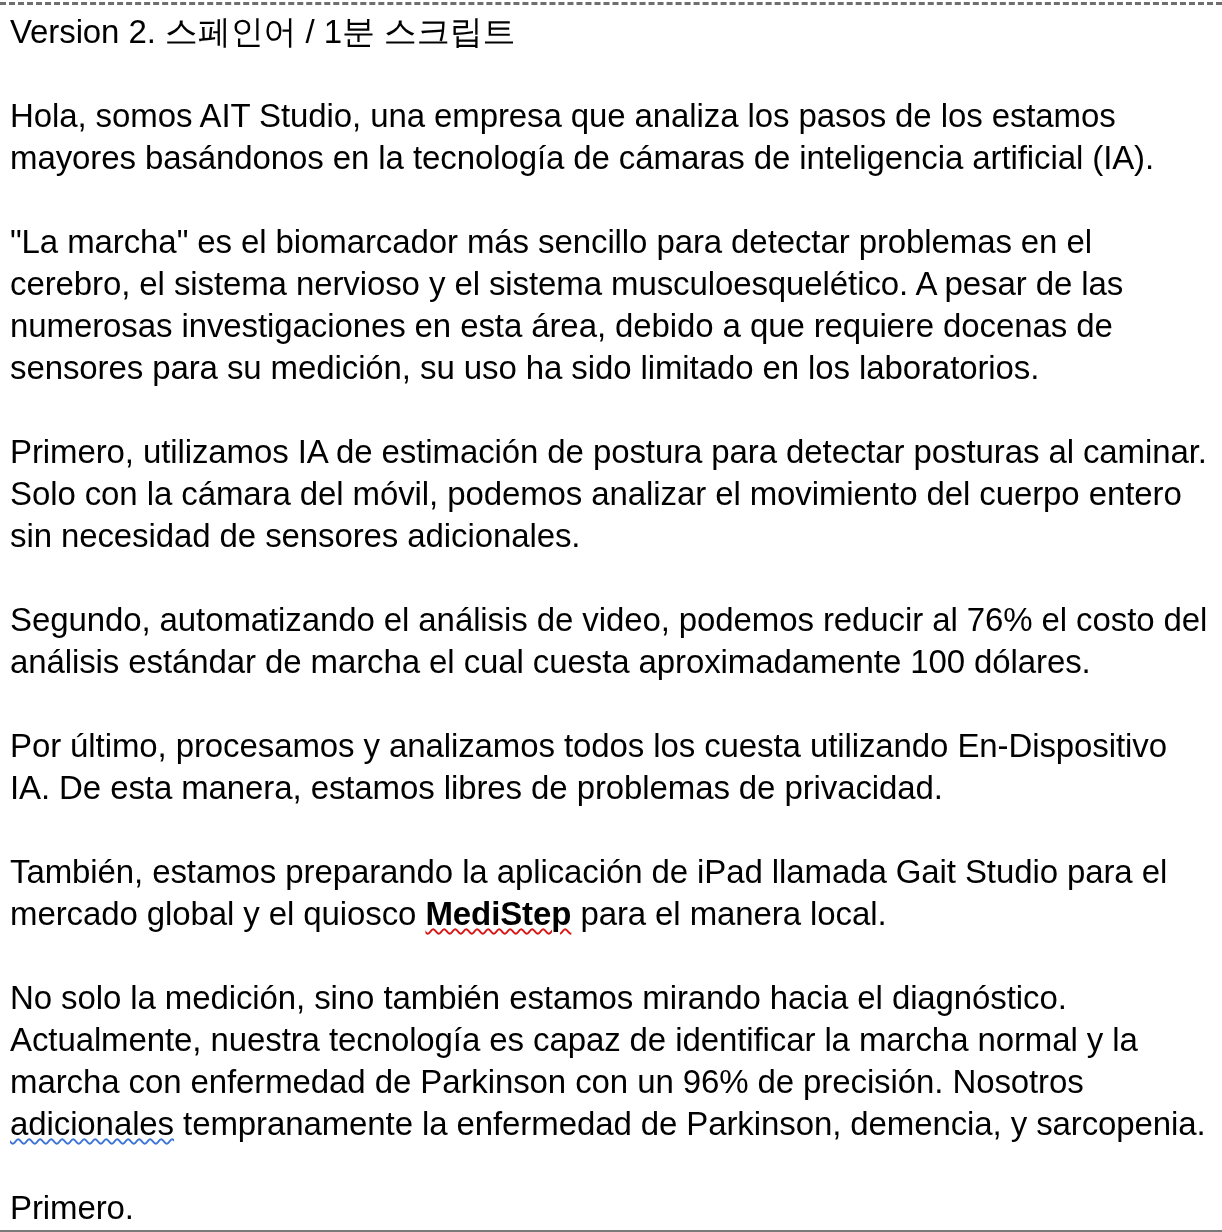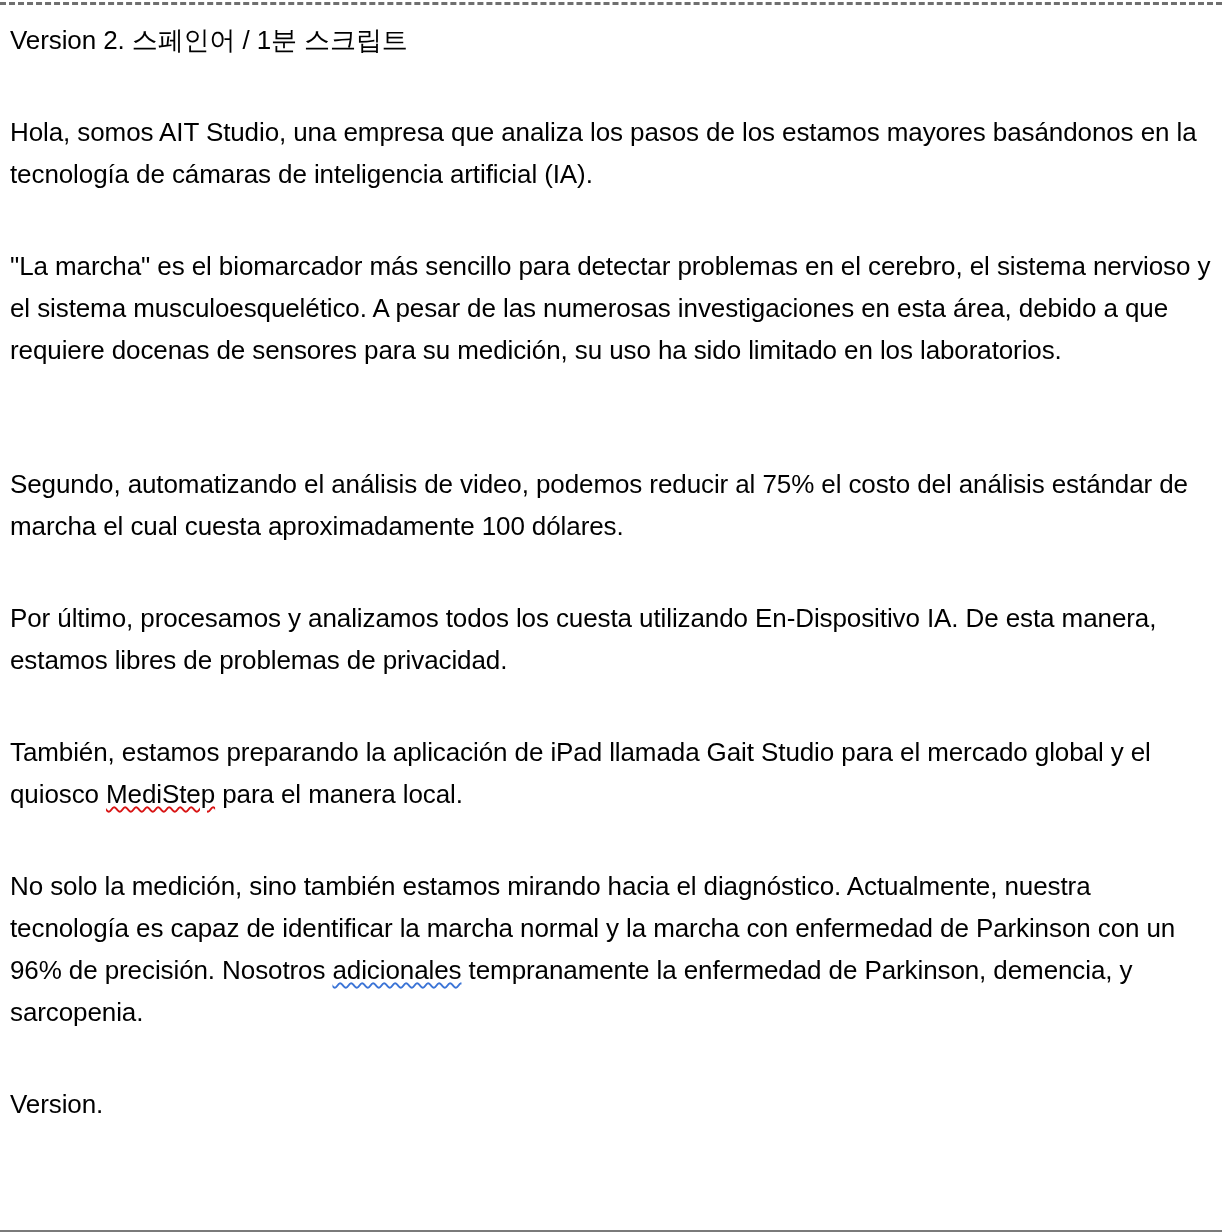--- a/index.html
+++ b/index.html
@@ -38,40 +38,41 @@
     height: 0;
     border-top: 2px solid #7a7a7a;
   }
   #doc-body {
     position: absolute;
     top: 11px;
     left: 10px;
     width: 1205px;
   }
   p.para {
-    margin: 8px 0 0 0;
-    font-size: 26px;
+    margin: 0 0 0 0;
+    font-size: 33px;
     line-height: 42px;
     letter-spacing: -0.1px;
     white-space: normal;
     word-spacing: 0px;
   }
   p.spacer {
     margin: 0;
     height: 42px;
     font-size: 28.5px;
     line-height: 42px;
   }
   
   .spell-error {
     text-decoration: underline;
     text-decoration-style: wavy;
     text-decoration-color: #d81313;
     text-decoration-thickness: 1.5px;
     text-underline-offset: 3px;
+    font-weight: bold;
   }
   
   .grammar-error {
     text-decoration: underline;
     text-decoration-style: wavy;
     text-decoration-color: #3b74d6;
     text-decoration-thickness: 1.5px;
     text-underline-offset: 3px;
   }
 </style>
@@ -89,42 +90,43 @@
     <p class="spacer">&nbsp;</p>
 
     <p class="para">Hola, somos AIT Studio, una empresa que analiza los pasos de los estamos mayores basándonos en la tecnología de cámaras de inteligencia artificial (IA).</p>
 
     <p class="spacer">&nbsp;</p>
 
     <p class="para">"La marcha" es el biomarcador más sencillo para detectar problemas en el cerebro, el sistema nervioso y el sistema musculoesquelético. A pesar de las numerosas investigaciones en esta área, debido a que requiere docenas de sensores para su medición, su uso ha sido limitado en los laboratorios.</p>
 
     <p class="spacer">&nbsp;</p>
 
+    <p class="para">Primero, utilizamos IA de estimación de postura para detectar posturas al caminar. Solo con la cámara del móvil, podemos analizar el movimiento del cuerpo entero sin necesidad de sensores adicionales.</p>
 
     <p class="spacer">&nbsp;</p>
 
-    <p class="para">Segundo, automatizando el análisis de video, podemos reducir al 75% el costo del análisis estándar de marcha el cual cuesta aproximadamente 100 dólares.</p>
+    <p class="para">Segundo, automatizando el análisis de video, podemos reducir al 76% el costo del análisis estándar de marcha el cual cuesta aproximadamente 100 dólares.</p>
 
     <p class="spacer">&nbsp;</p>
 
     <p class="para">Por último, procesamos y analizamos todos los cuesta utilizando En-Dispositivo IA. De esta manera, estamos libres de problemas de privacidad.</p>
 
     <p class="spacer">&nbsp;</p>
 
     <p class="para">
       <span>También, estamos preparando la aplicación de iPad llamada Gait Studio para el mercado global y el quiosco </span><span class="spell-error">MediStep</span><span> para el manera local.</span>
     </p>
 
     <p class="spacer">&nbsp;</p>
 
     <p class="para">
       <span>No solo la medición, sino también estamos mirando hacia el diagnóstico. Actualmente, nuestra tecnología es capaz de identificar la marcha normal y la marcha con enfermedad de Parkinson con un 96% de precisión. Nosotros </span><span class="grammar-error">adicionales</span><span> tempranamente la enfermedad de Parkinson, demencia, y sarcopenia.</span>
     </p>
 
     <p class="spacer">&nbsp;</p>
 
-    <p class="para">Version.</p>
+    <p class="para">Primero.</p>
 
   </div>
 
   <div id="bottom-rule"></div>
 
 </div>
 
 </body></html>

